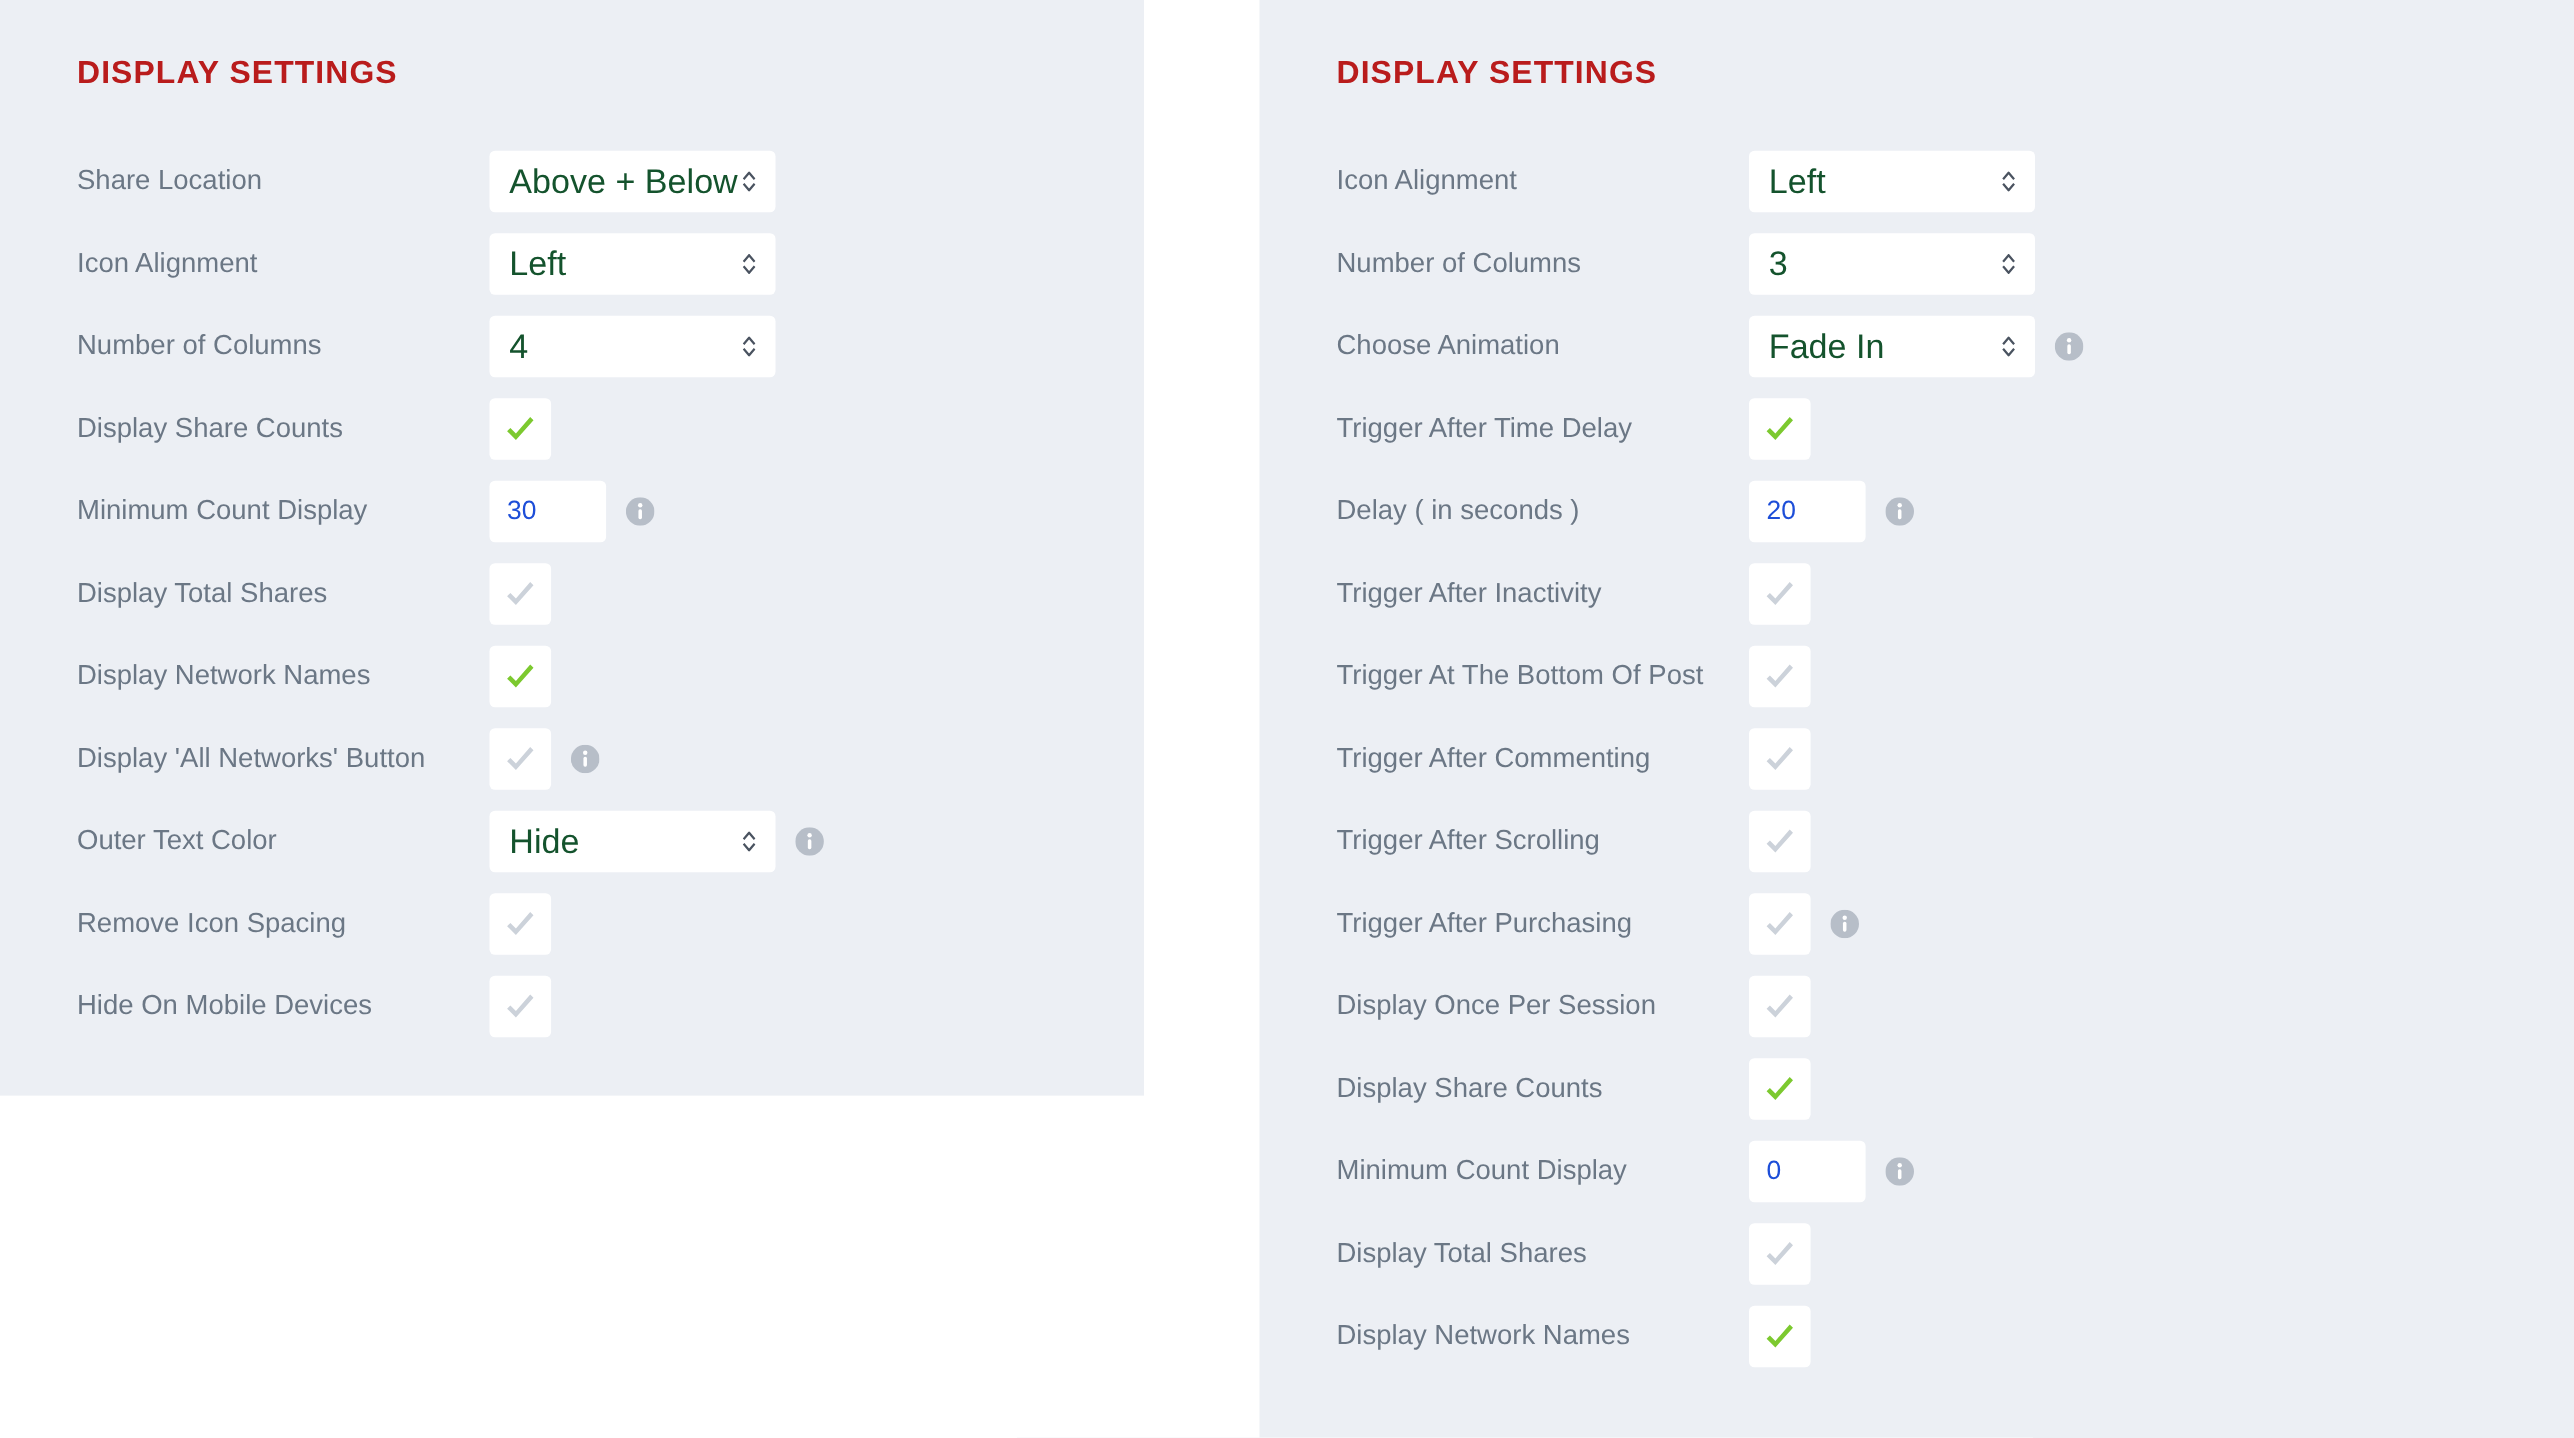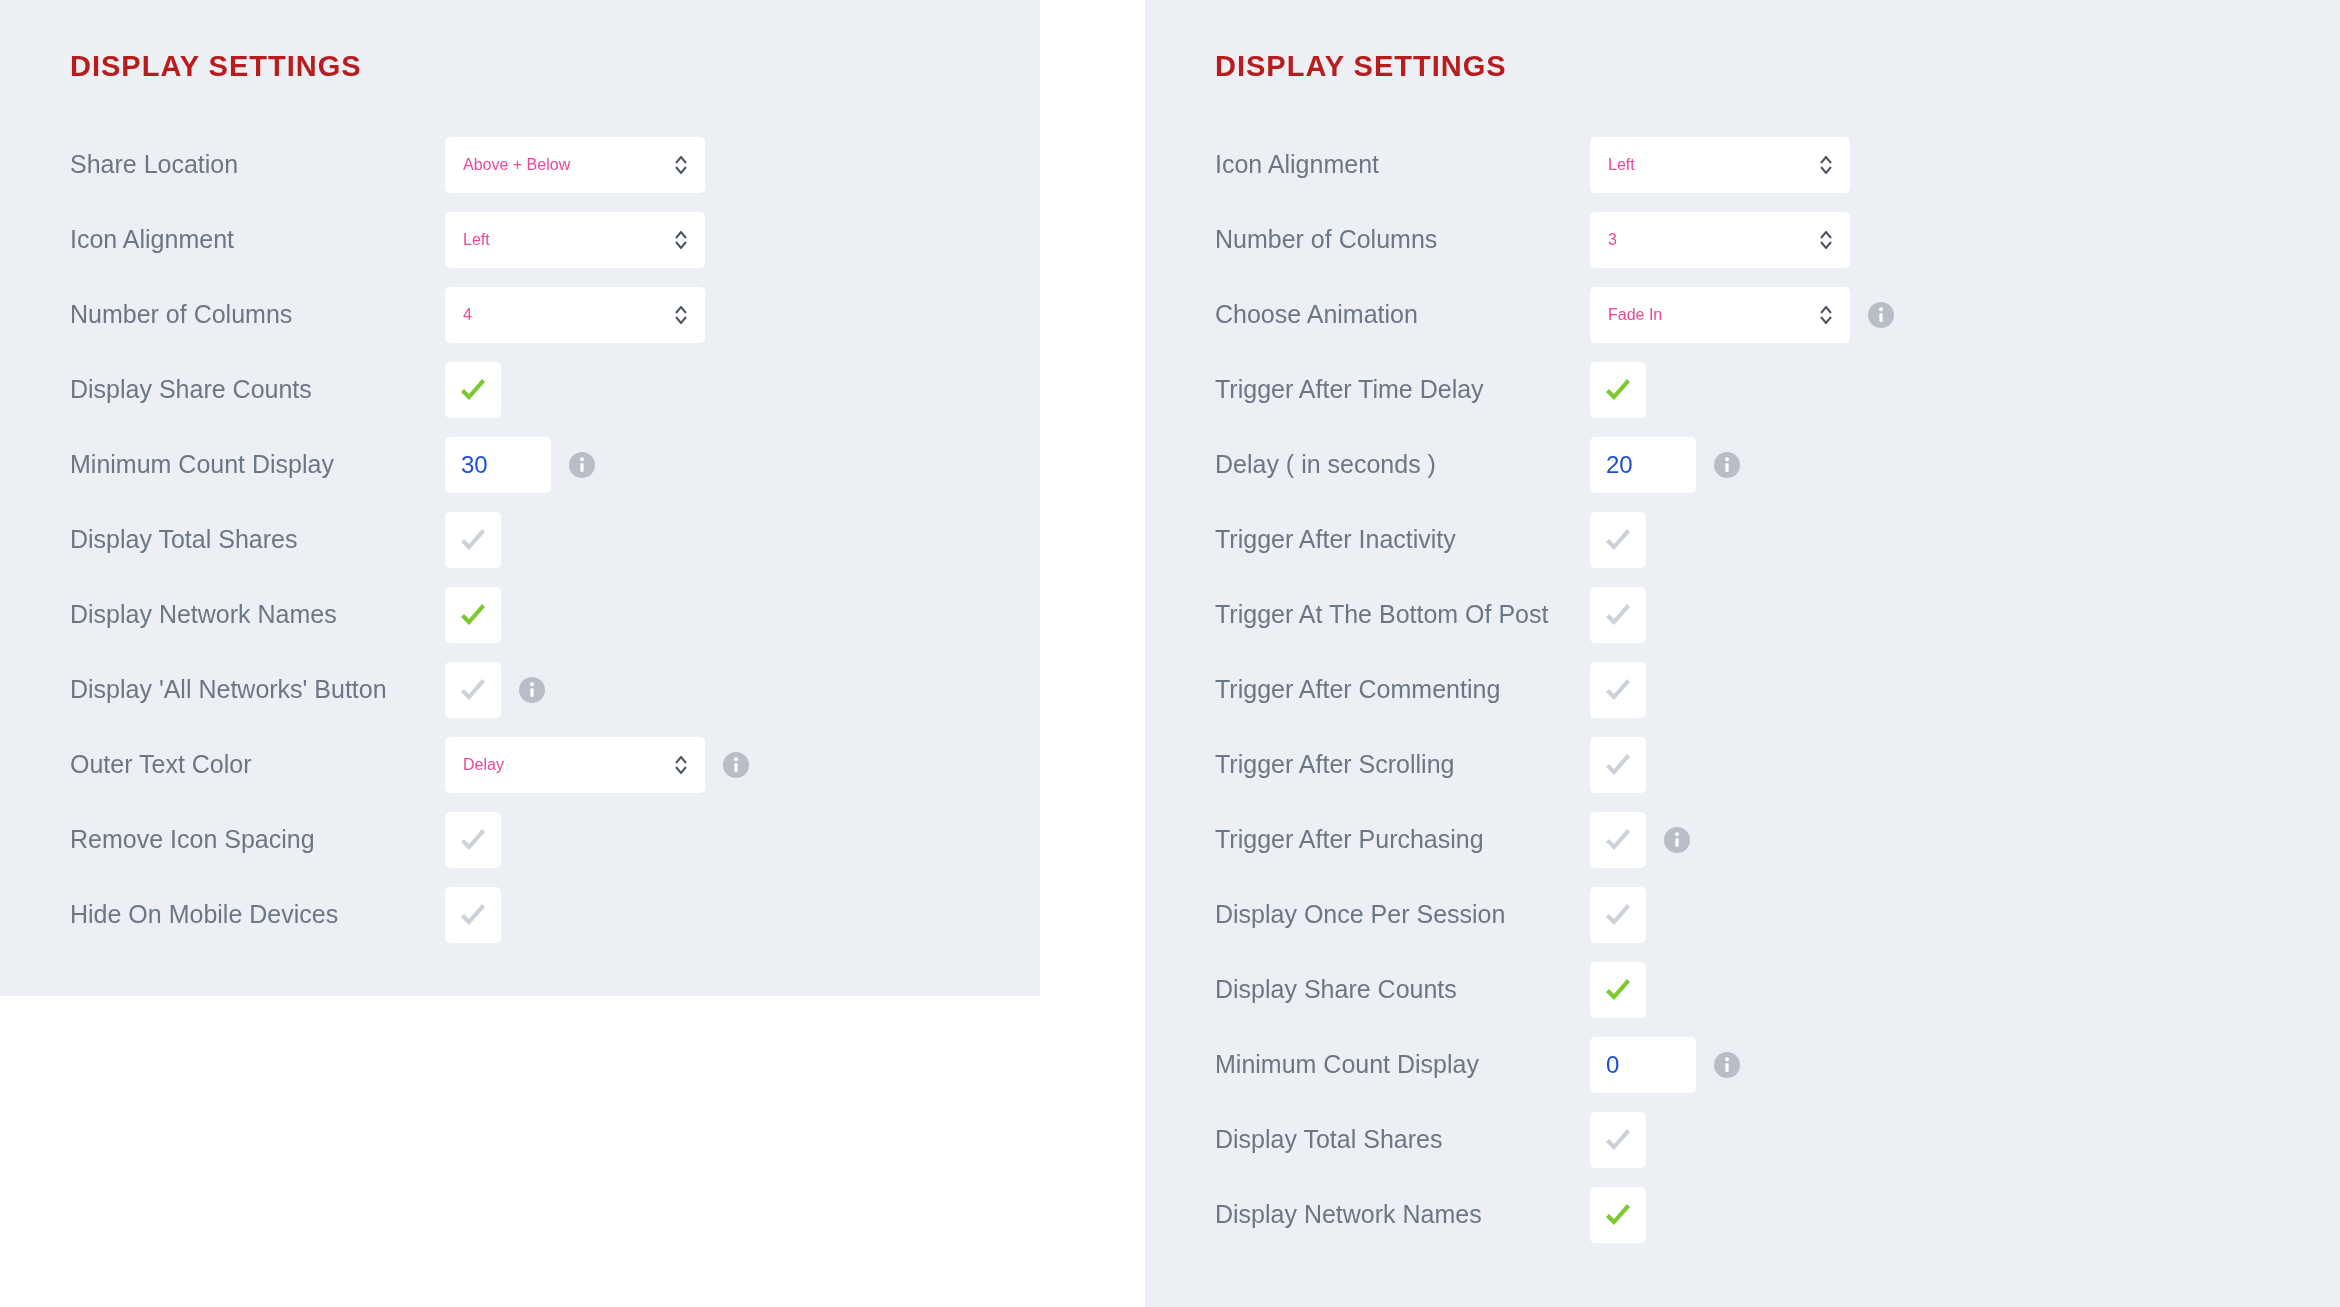--- a/index.html
+++ b/index.html
@@ -55,22 +55,22 @@
     position: relative;
     background: #ffffff;
     border-radius: 5px;
     height: 56px;
     width: 260px;
     display: flex;
     align-items: center;
     padding: 0 18px;
   }
   .select-value {
-    font-size: 16px;
-    color: #ec4899;
+    font-size: 31px;
+    color: #14532d;
     flex: 1;
     user-select: none;
   }
   .select-caret {
     display: flex;
     flex-direction: column;
     gap: 2px;
   }
   .select-caret svg { display: block; }
   .text-input {
@@ -217,21 +217,21 @@
               <rect x="11.4" y="11" width="3.2" height="9" rx="1.5" fill="#fff"></rect>
               <circle cx="13" cy="7.3" r="2" fill="#fff"></circle>
             </svg>
           </span>
         </div>
       </div>
       <div class="row">
         <div class="row-label">Outer Text Color</div>
         <div class="control-area">
           <div class="select-wrap">
-            <span class="select-value">Delay</span>
+            <span class="select-value">Hide</span>
             <span class="select-caret">
               <svg width="12" height="8" viewBox="0 0 12 8">
                 <path d="M1 7 L6 1 L11 7" fill="none" stroke="#4a5360" stroke-width="2"></path>
               </svg>
               <svg width="12" height="8" viewBox="0 0 12 8">
                 <path d="M1 1 L6 7 L11 1" fill="none" stroke="#4a5360" stroke-width="2"></path>
               </svg>
             </span>
           </div>
           <span class="info-icon">

